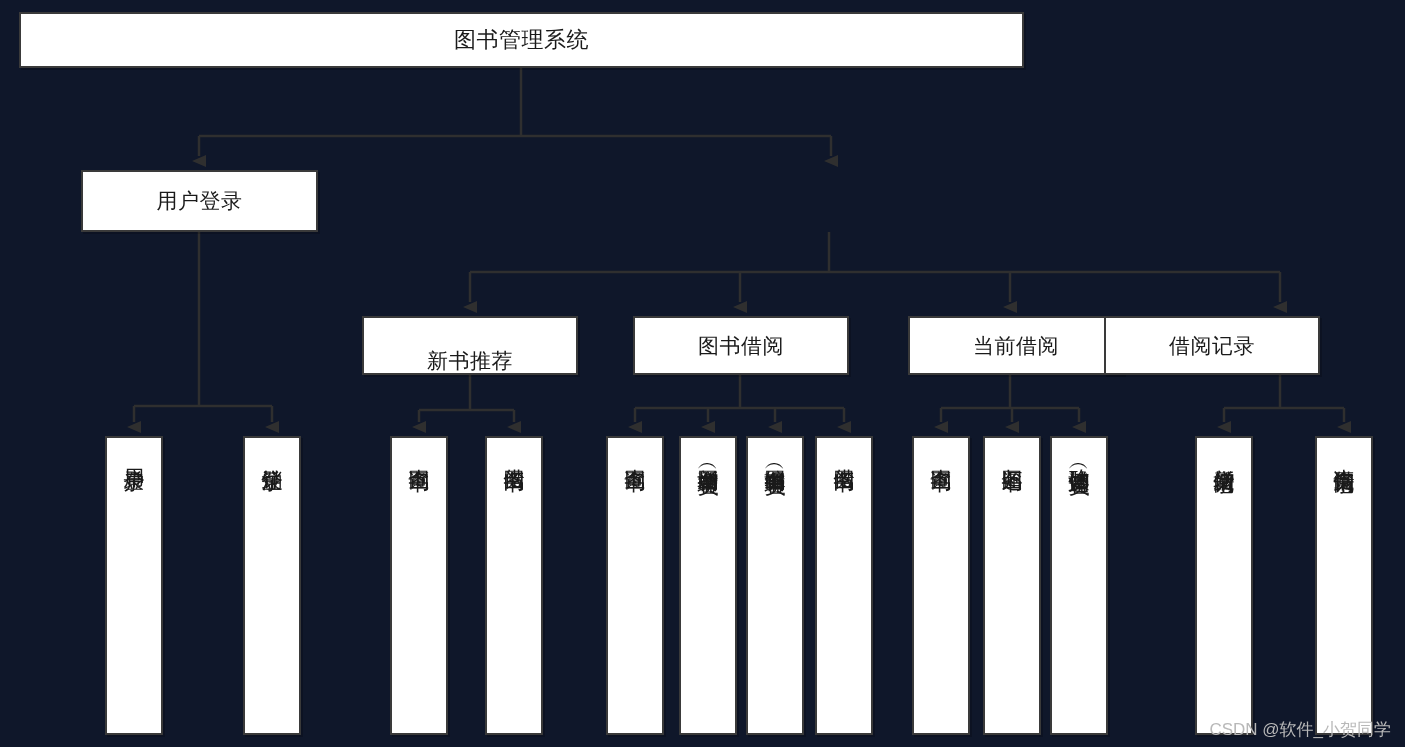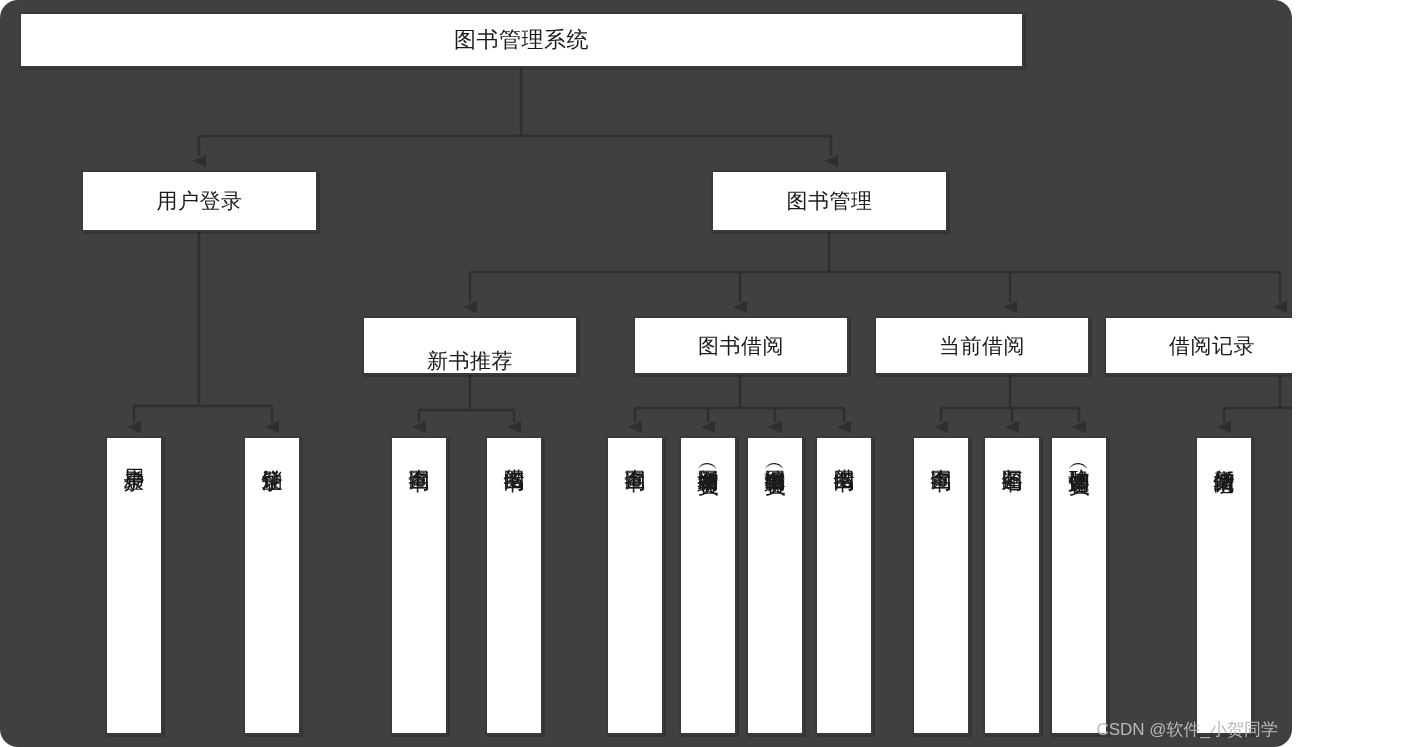--- a/index.html
+++ b/index.html
@@ -5,25 +5,24 @@
   html, body {
     margin: 0;
     padding: 0;
     background: #ffffff;
   }
   body {
     font-family: "Liberation Sans", "DejaVu Sans", sans-serif;
   }
   #canvas {
     position: relative;
-    width: 1292px;
+    width: 1405px;
     height: 747px;
-    background: #404040;
+    background: #0f172a;
     overflow: hidden;
-    border-radius: 18px;
   }
   svg#wires {
     position: absolute;
     left: 0;
     top: 0;
     width: 1405px;
     height: 747px;
     pointer-events: none;
   }
   .node {
@@ -126,31 +125,28 @@
     </g>
   </svg>
 
   <div class="node h-node root-node" style="left:19px; top:12px; width:1005px; height:56px;">
     <span class="node-label">图书管理系统</span>
   </div>
 
   <div class="node h-node" style="left:81px; top:170px; width:237px; height:62px;">
     <span class="node-label">用户登录</span>
   </div>
-  <div class="node h-node" style="left:711px; top:170px; width:237px; height:62px;">
-    <span class="node-label">图书管理</span>
-  </div>
 
   <div class="node h-node" style="left:362px; top:316px; width:216px; height:59px;align-items:flex-end;">
     <span class="node-label">新书推荐</span>
   </div>
   <div class="node h-node" style="left:633px; top:316px; width:216px; height:59px;">
     <span class="node-label">图书借阅</span>
   </div>
-  <div class="node h-node" style="left:874px; top:316px; width:216px; height:59px;">
+  <div class="node h-node" style="left:908px; top:316px; width:216px; height:59px;">
     <span class="node-label">当前借阅</span>
   </div>
   <div class="node h-node" style="left:1104px; top:316px; width:216px; height:59px;">
     <span class="node-label">借阅记录</span>
   </div>
 
   <div class="node v-node" style="left:105px; top:436px; width:58px; height:299px;">
     <span class="node-label">用户登录</span>
   </div>
   <div class="node v-node" style="left:243px; top:436px; width:58px; height:299px;">

